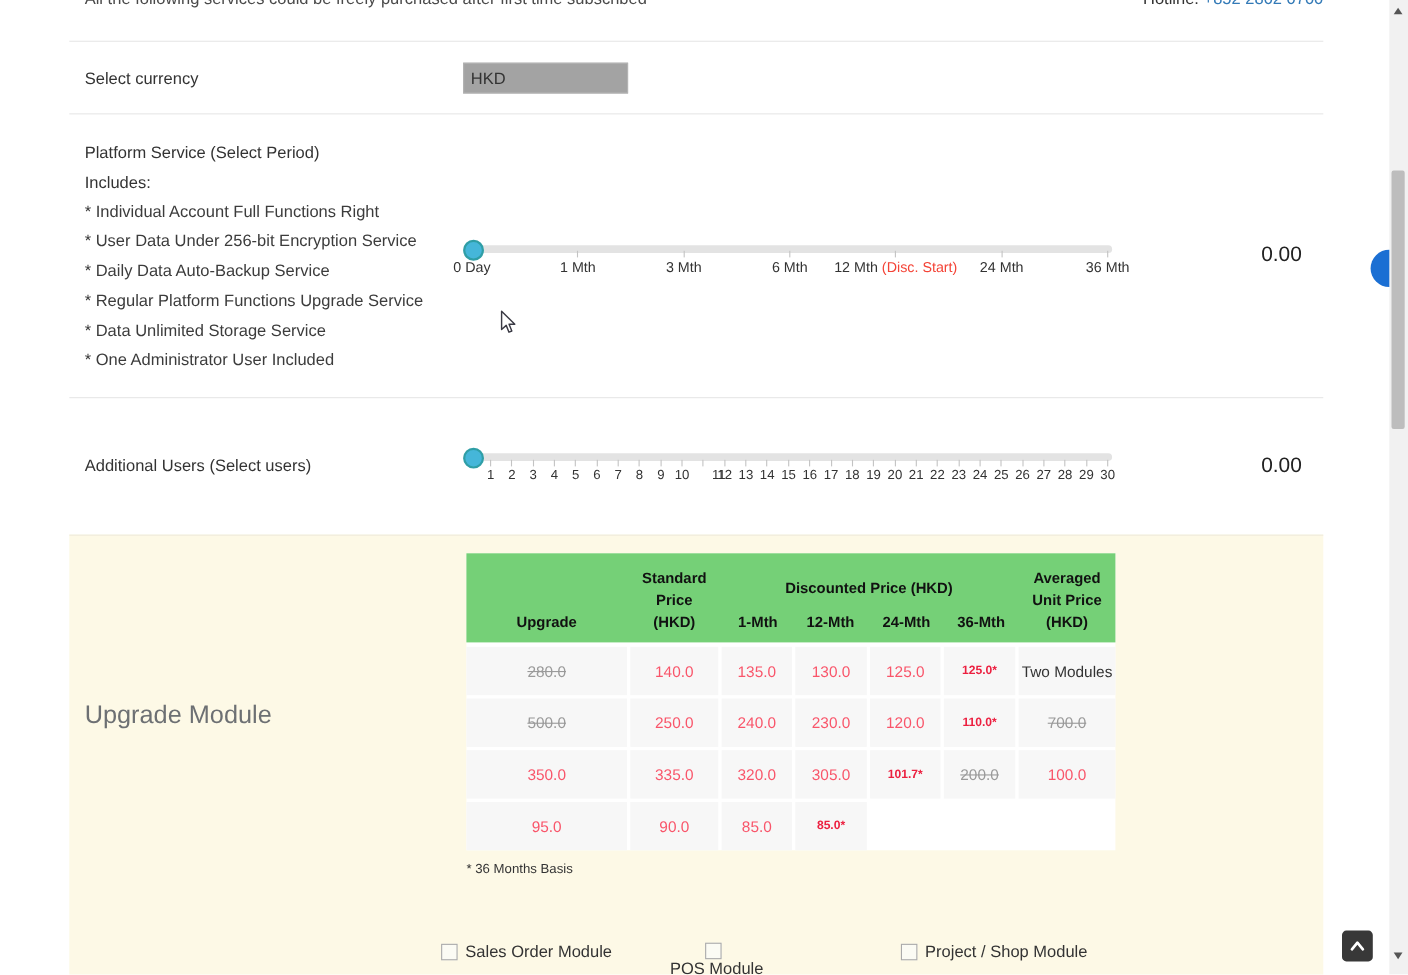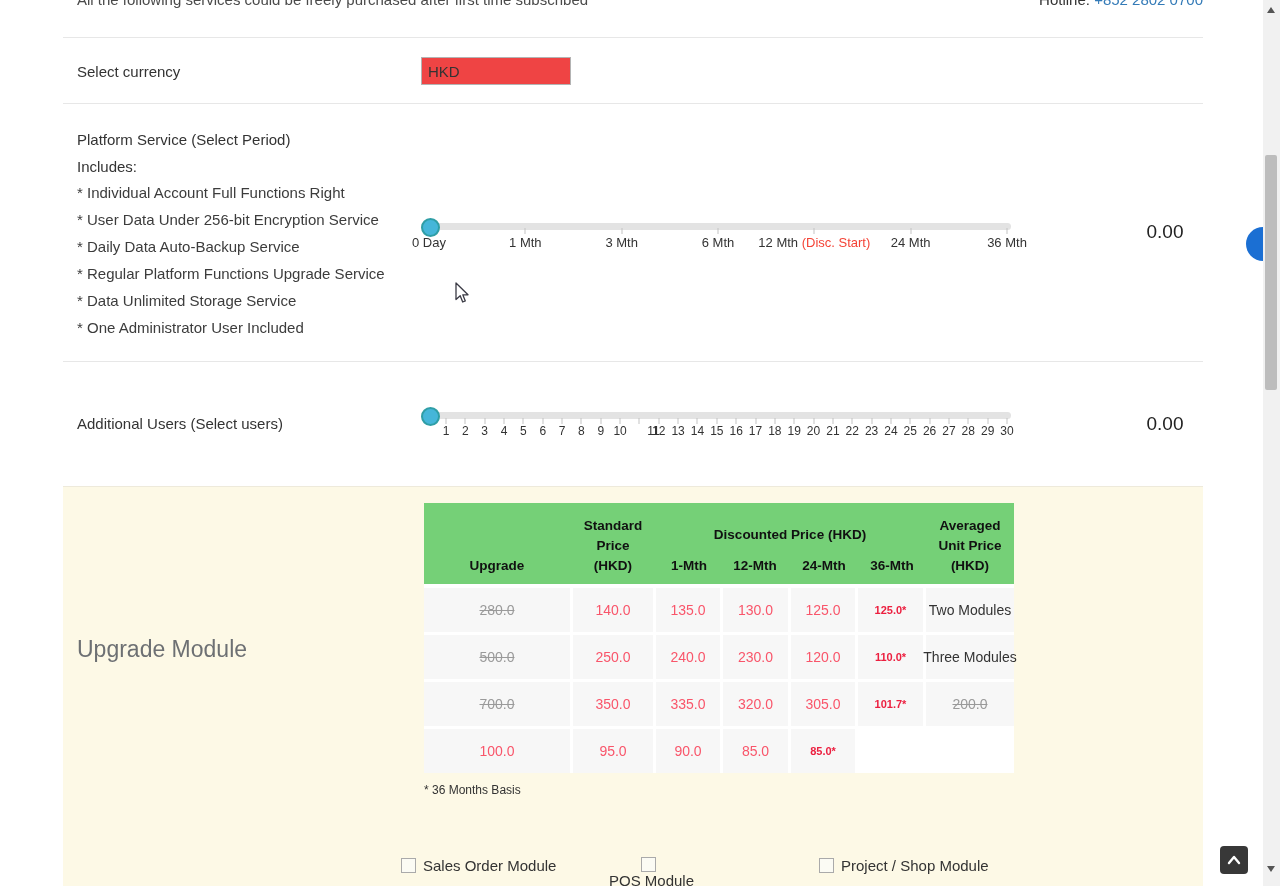--- a/index.html
+++ b/index.html
@@ -10,21 +10,21 @@
   .divider{position:absolute;left:63px;width:1140px;border-top:1px solid #e7e7e7;height:0;}
 
   
   .top-note{position:absolute;left:77px;top:-9px;font-size:15px;color:#4a4a4a;white-space:nowrap;}
   .hotline{position:absolute;left:900px;top:-9px;width:303px;text-align:right;font-size:15px;white-space:nowrap;}
   .hotline .num{color:var(--hotline-blue,#337ab7);}
 
   .label-15{font-size:15px;color:#333;white-space:nowrap;}
 
   .currency-input{position:absolute;left:421px;top:57px;width:136px;height:26px;
-      border:1px solid #b3b3b3;background:#ef4444;font-family:"Liberation Sans",sans-serif;
+      border:1px solid #b3b3b3;background:#a3a3a3;font-family:"Liberation Sans",sans-serif;
       font-size:15px;color:#333;padding:0 6px;outline:none;}
 
   .feature-line{font-size:15px;color:#3c3c3c;height:27px;line-height:27px;white-space:nowrap;}
 
   
   .slider{position:absolute;left:421px;width:590px;height:46px;}
   .slider .track{position:absolute;left:0;right:0;height:7px;background:#e3e3e3;border-radius:4px;}
   .slider .rail{position:absolute;top:0;height:100%;}
   .slider .handle{position:absolute;width:15px;height:15px;border-radius:50%;
       background:var(--slider-handle-fill,#45b6d9);border:2px solid var(--slider-handle-border,#2f9ea6);
@@ -223,21 +223,20 @@
         <div class="cell disc">130.0</div>
         <div class="cell disc">125.0</div>
         <div class="cell avg">125.0*</div>
         <div class="cell qty">Two Modules</div>
         <div class="cell strike">500.0</div>
         <div class="cell disc">250.0</div>
         <div class="cell disc">240.0</div>
         <div class="cell disc">230.0</div>
         <div class="cell disc">120.0</div>
         <div class="cell avg">110.0*</div>
-        <div class="cell qty">Three Modules</div>
         <div class="cell strike">700.0</div>
         <div class="cell disc">350.0</div>
         <div class="cell disc">335.0</div>
         <div class="cell disc">320.0</div>
         <div class="cell disc">305.0</div>
         <div class="cell avg">101.7*</div>
         <div class="cell strike">200.0</div>
         <div class="cell disc">100.0</div>
         <div class="cell disc">95.0</div>
         <div class="cell disc">90.0</div>

